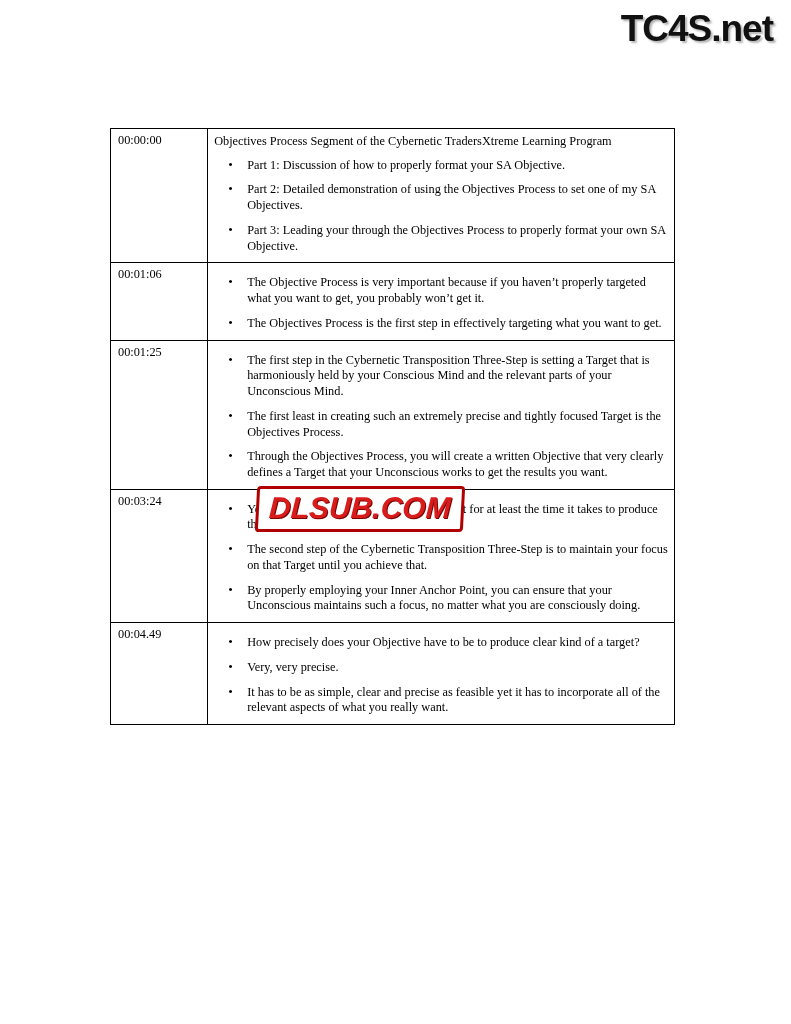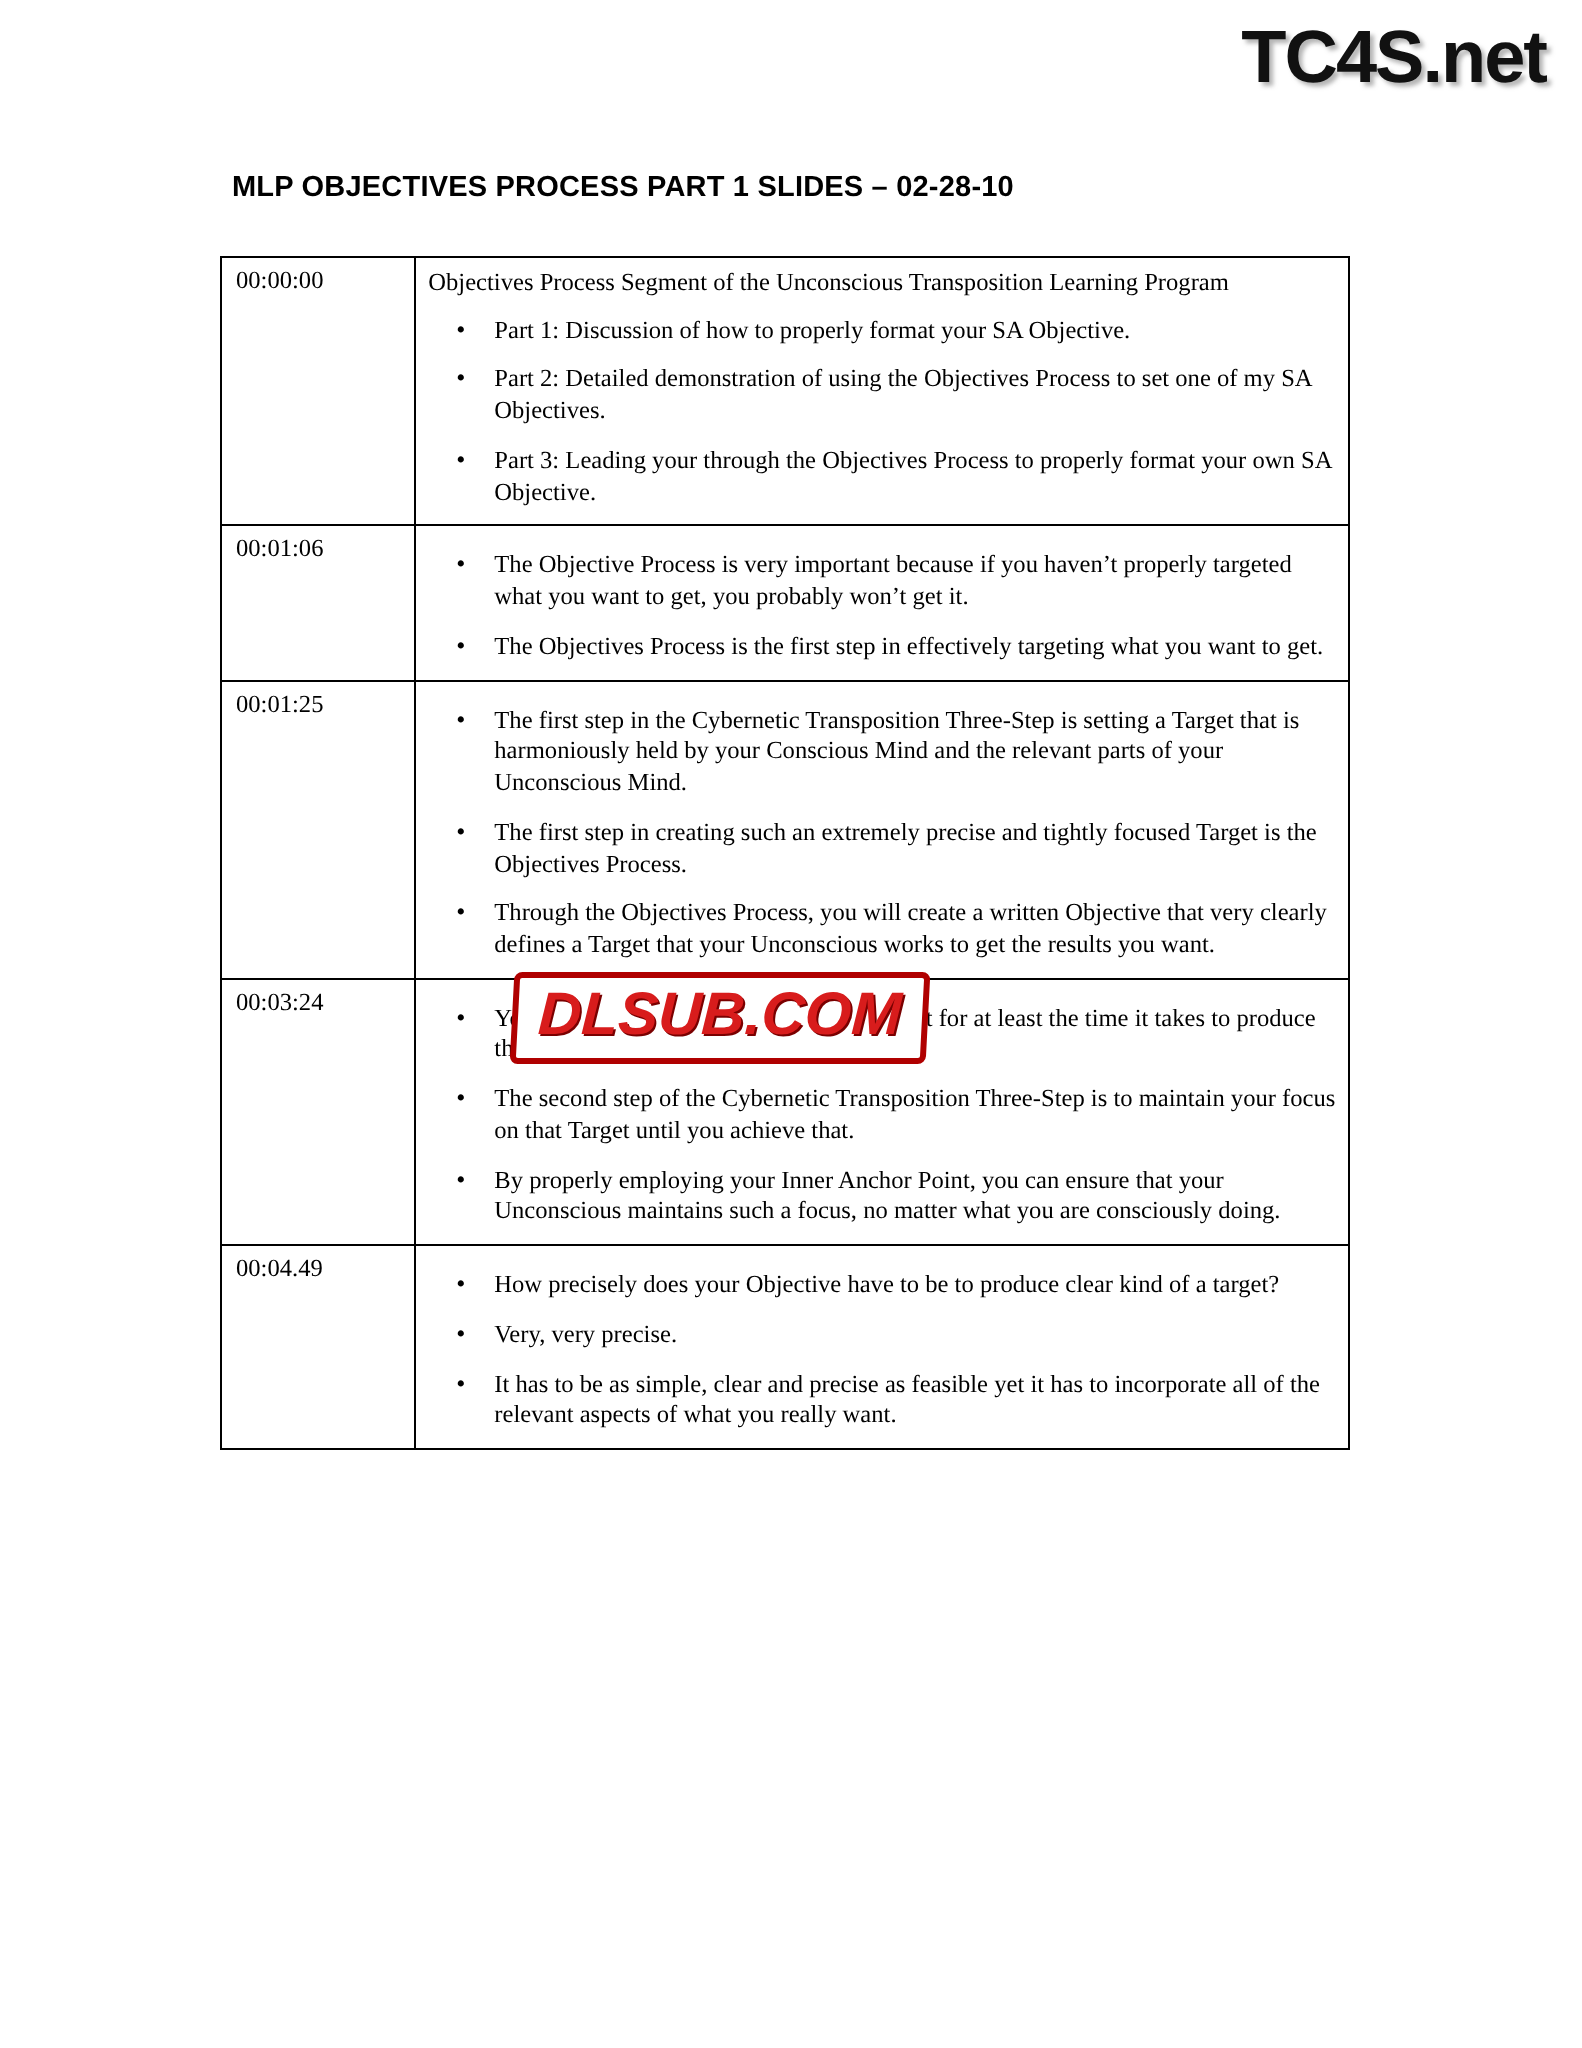--- a/index.html
+++ b/index.html
@@ -132,29 +132,28 @@
     text-shadow: 1px 1px 1px rgba(140,140,140,0.6);
   }
 </style>
 </head>
 <body>
 
 <div class="page">
 
   <div class="top-logo">TC4S.net</div>
 
-  <div class="doc-title">MLP OBJECTIVES PROCESS PART 1 SLIDES – 02-28-10</div>
 
   <table class="transcript-table">
     <tbody>
 
       <tr>
         <td class="col-time">00:00:00</td>
         <td class="col-body">
-          <div class="plain-line">Objectives Process Segment of the Unconscious Transposition Learning Program</div>
+          <div class="plain-line">Objectives Process Segment of the Cybernetic TradersXtreme Learning Program</div>
           <ul class="bullets">
             <li>Part 1: Discussion of how to properly format your SA Objective.</li>
             <li>Part 2: Detailed demonstration of using the Objectives Process to set one of my SA Objectives.</li>
             <li>Part 3: Leading your through the Objectives Process to properly format your own SA Objective.</li>
           </ul>
         </td>
       </tr>
 
       <tr>
         <td class="col-time">00:01:06</td>
@@ -164,21 +163,21 @@
             <li>The Objectives Process is the first step in effectively targeting what you want to get.</li>
           </ul>
         </td>
       </tr>
 
       <tr>
         <td class="col-time">00:01:25</td>
         <td class="col-body">
           <ul class="bullets">
             <li>The first step in the Cybernetic Transposition Three-Step is setting a Target that is harmoniously held by your Conscious Mind and the relevant parts of your Unconscious Mind.</li>
-            <li>The first step in creating such an extremely precise and tightly focused Target is the Objectives Process.</li>
+            <li>The first least in creating such an extremely precise and tightly focused Target is the Objectives Process.</li>
             <li>Through the Objectives Process, you will create a written Objective that very clearly defines a Target that your Unconscious works to get the results you want.</li>
           </ul>
         </td>
       </tr>
 
       <tr>
         <td class="col-time">00:03:24</td>
         <td class="col-body">
           <ul class="bullets">
             <li>You must maintain your focus on that Target for at least the time it takes to produce the results you want.</li>

